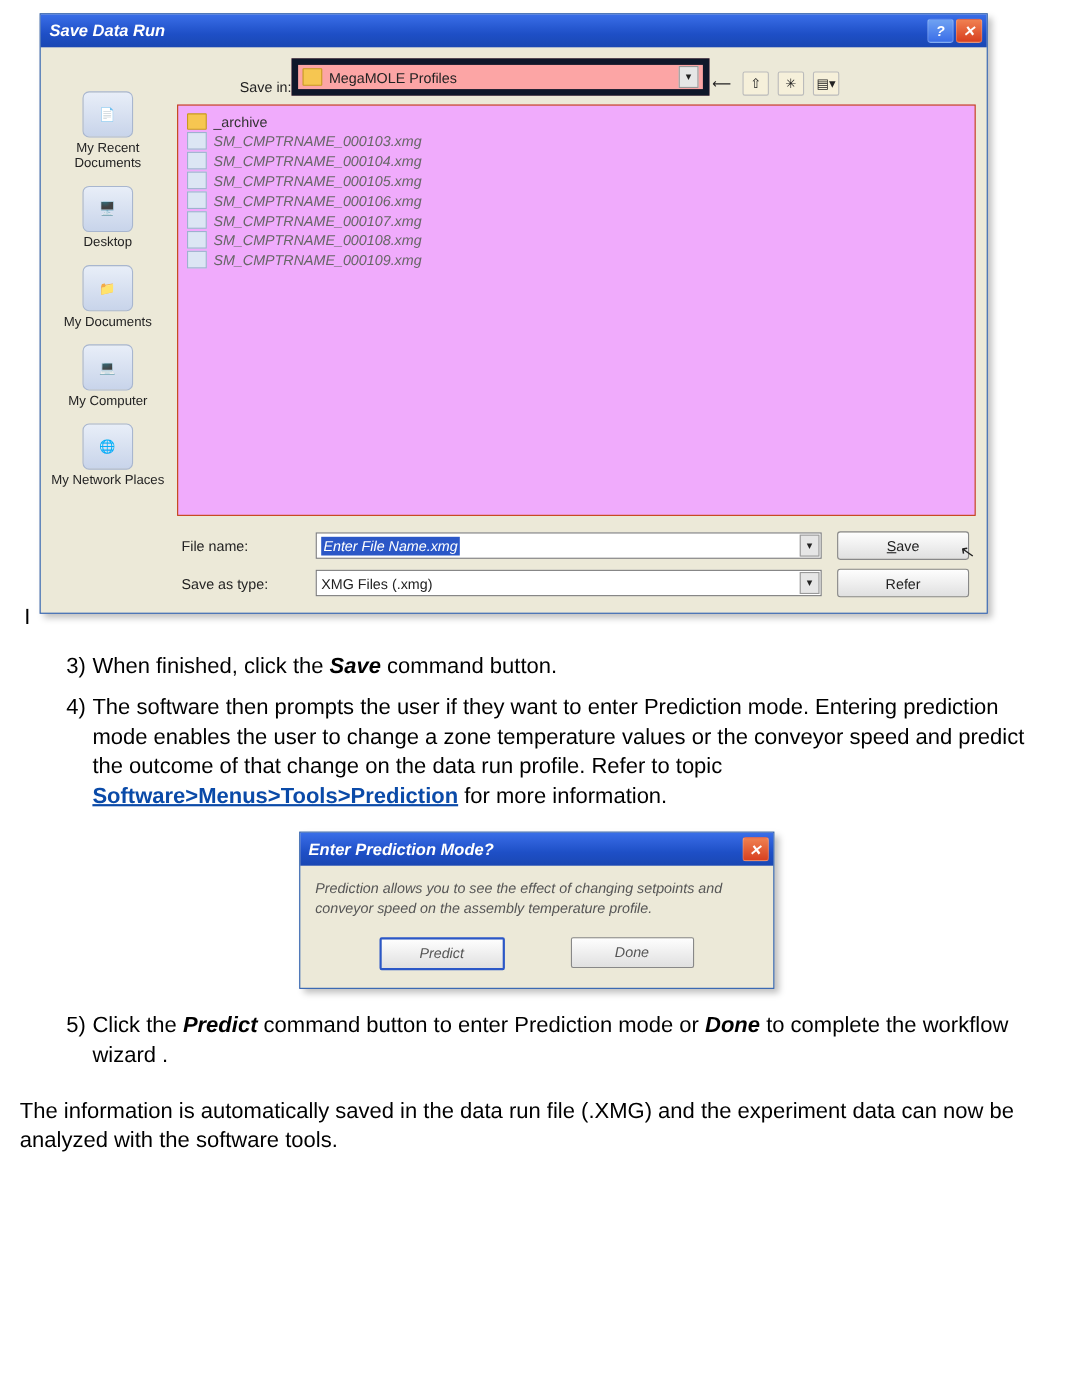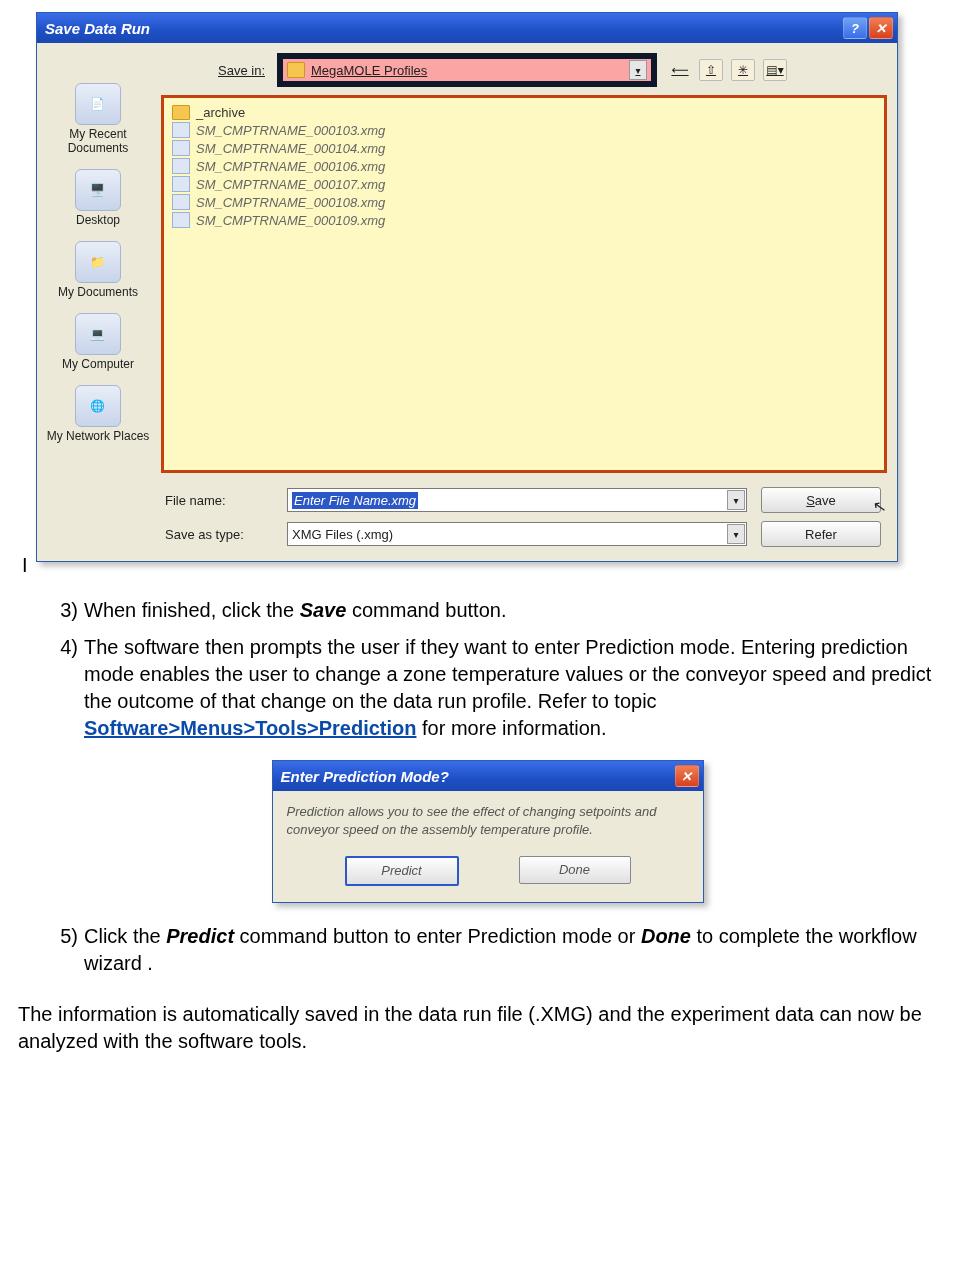--- a/index.html
+++ b/index.html
@@ -67,23 +67,22 @@
   .place-icon {
     width: 44px; height: 40px;
     margin: 0 auto 2px auto;
     border-radius: 6px;
     background: linear-gradient(#e8eef8,#c8d4ea);
     border:1px solid #a8b6cf;
     display:flex;align-items:center;justify-content:center;
   }
   .right-col { flex:1; display:flex; flex-direction:column; }
   .top-row {
-    display:flex; align-items:center; gap:12px;
+    display:flex; align-items:flex-end; gap:0;
     padding: 4px 0 8px 26px;
-    text-decoration: underline;
   }
   .label { width: 86px; text-align:right; }
   .savein-combo {
     flex:1; max-width: 360px;
     height: 22px;
     background:#fca5a5; border:6px solid #0f172a;
     display:flex; align-items:center; padding:0 4px;
     font-size:13px;
   }
   .savein-combo .folder-ico {
@@ -93,21 +92,21 @@
     margin-left:auto; width:16px;height:18px;
     background:#e6e6e6;border:1px solid #999;
     display:flex;align-items:center;justify-content:center;font-size:10px;
   }
   .tiny-toolbar { display:flex; gap:8px; align-items:center;}
   .tiny-ico {
     width:22px;height:20px;border:1px solid #bbb; background:#f6f0da;
     display:flex;align-items:center;justify-content:center;font-size:12px;border-radius:2px;
   }
   .file-list {
-    background:#fef9c3; border:3px solid #c2410c;
+    background:#f0abfc; border:1px solid #c2410c;
     height: 360px;
     margin-left: 8px;
     padding: 6px 8px;
     overflow:auto;
   }
   .file-row {
     display:flex;align-items:center;gap:6px;
     font-size:13px;color:#666; padding:1px 0;
     font-style: italic;
   }
@@ -234,20 +233,24 @@
           <span class="folder-ico-s"></span>
           <span>_archive</span>
         </div>
         <div class="file-row">
             <span class="file-ico"></span>
             <span>SM_CMPTRNAME_000103.xmg</span>
           </div>
         <div class="file-row">
             <span class="file-ico"></span>
             <span>SM_CMPTRNAME_000104.xmg</span>
+          </div>
+        <div class="file-row">
+            <span class="file-ico"></span>
+            <span>SM_CMPTRNAME_000105.xmg</span>
           </div>
         <div class="file-row">
             <span class="file-ico"></span>
             <span>SM_CMPTRNAME_000106.xmg</span>
           </div>
         <div class="file-row">
             <span class="file-ico"></span>
             <span>SM_CMPTRNAME_000107.xmg</span>
           </div>
         <div class="file-row">

